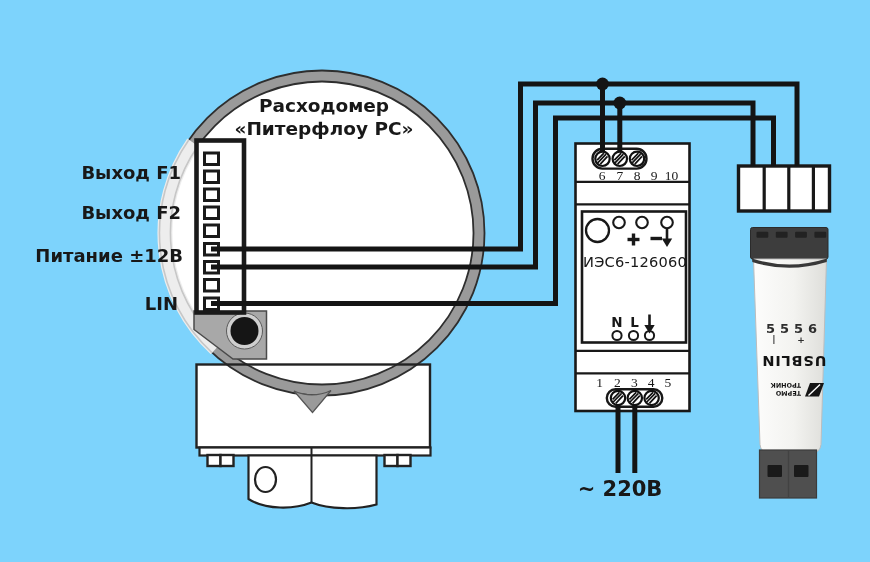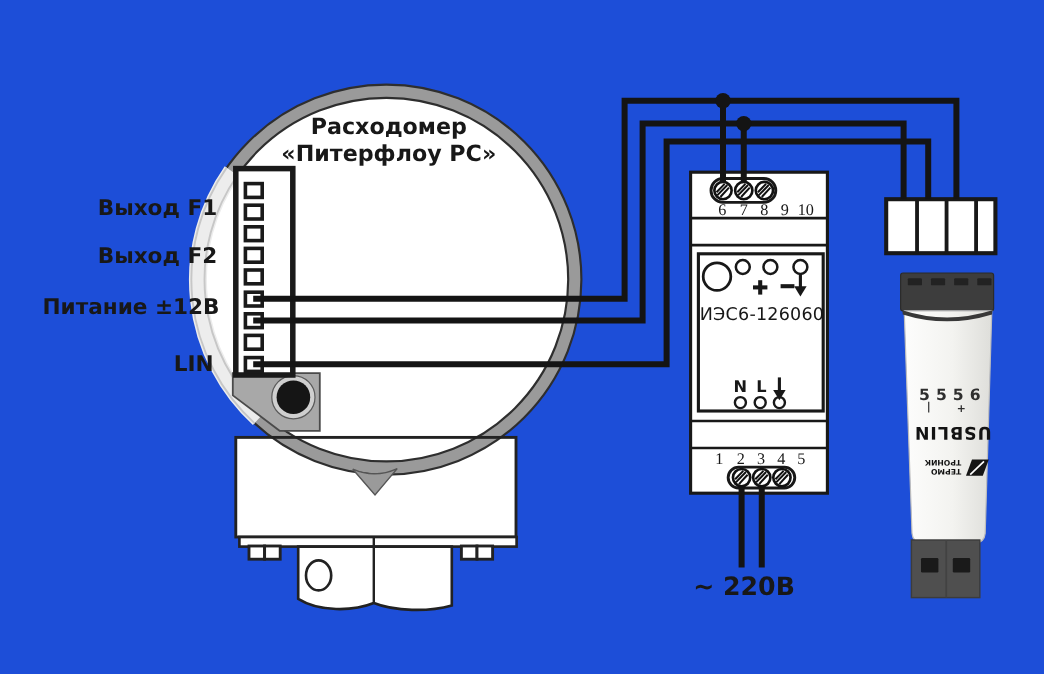--- a/index.html
+++ b/index.html
@@ -1,16 +1,16 @@
 <!DOCTYPE html>
 <html><head>
 <meta charset="utf-8">
 <style>
   html,body{margin:0;padding:0;background:#fff;}
-  .stage{position:relative;width:870px;height:562px;background:#1d4ed8;overflow:hidden;
+  .stage{position:relative;width:870px;height:562px;background:#7dd3fc;overflow:hidden;
          font-family:"DejaVu Sans","Liberation Sans",sans-serif;}
   svg{display:block;}
   text{fill:#181818;}
   .title{font-size:18.5px;font-weight:bold;}
   .lbl{font-size:18px;font-weight:bold;}
   .num{font-family:"Liberation Serif","DejaVu Serif",serif;font-size:13.5px;}
   .model{font-size:14.6px;letter-spacing:.2px;}
   .nl{font-size:13.5px;font-weight:bold;}
   .mains{font-size:21px;font-weight:bold;}
   .pin{font-size:13px;font-weight:bold;letter-spacing:5px;fill:#2e2e2e;}

